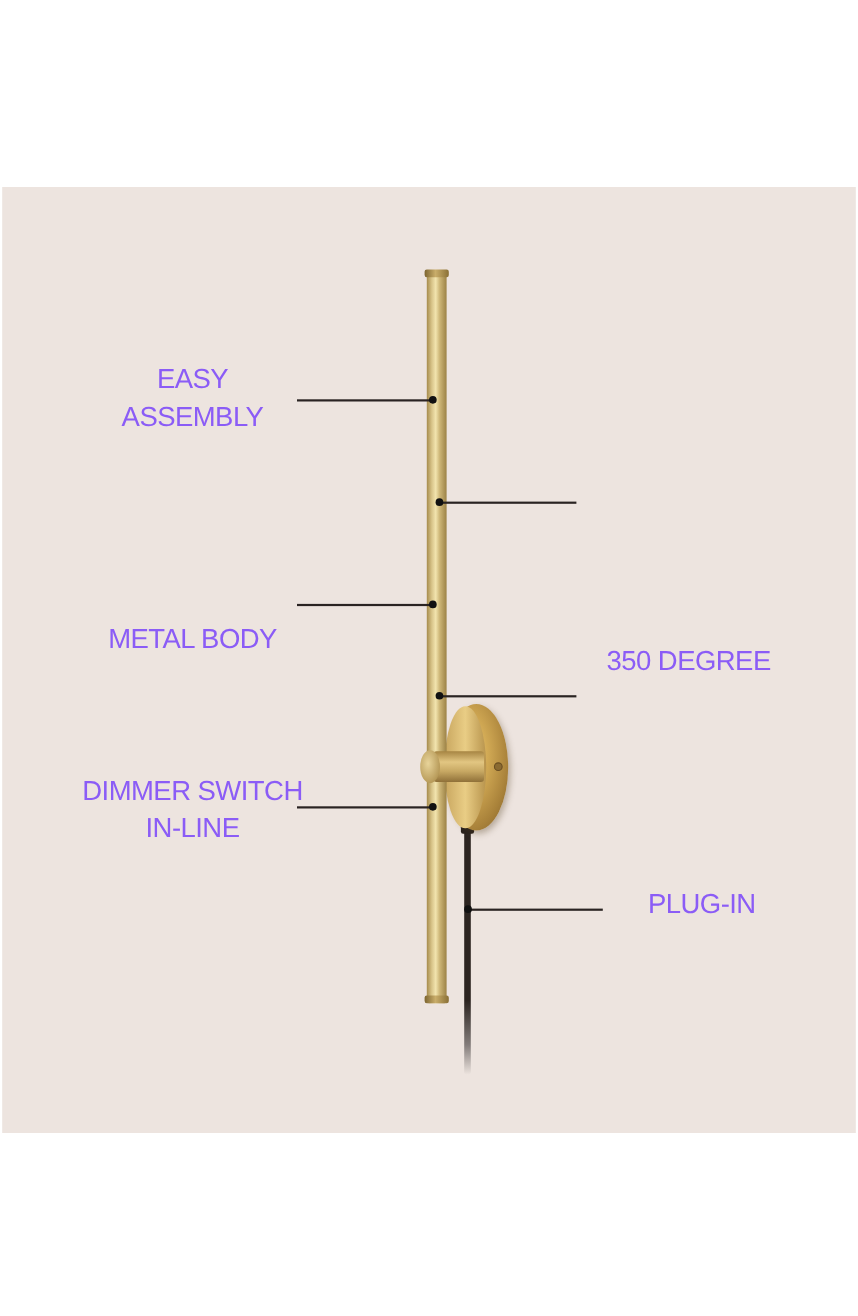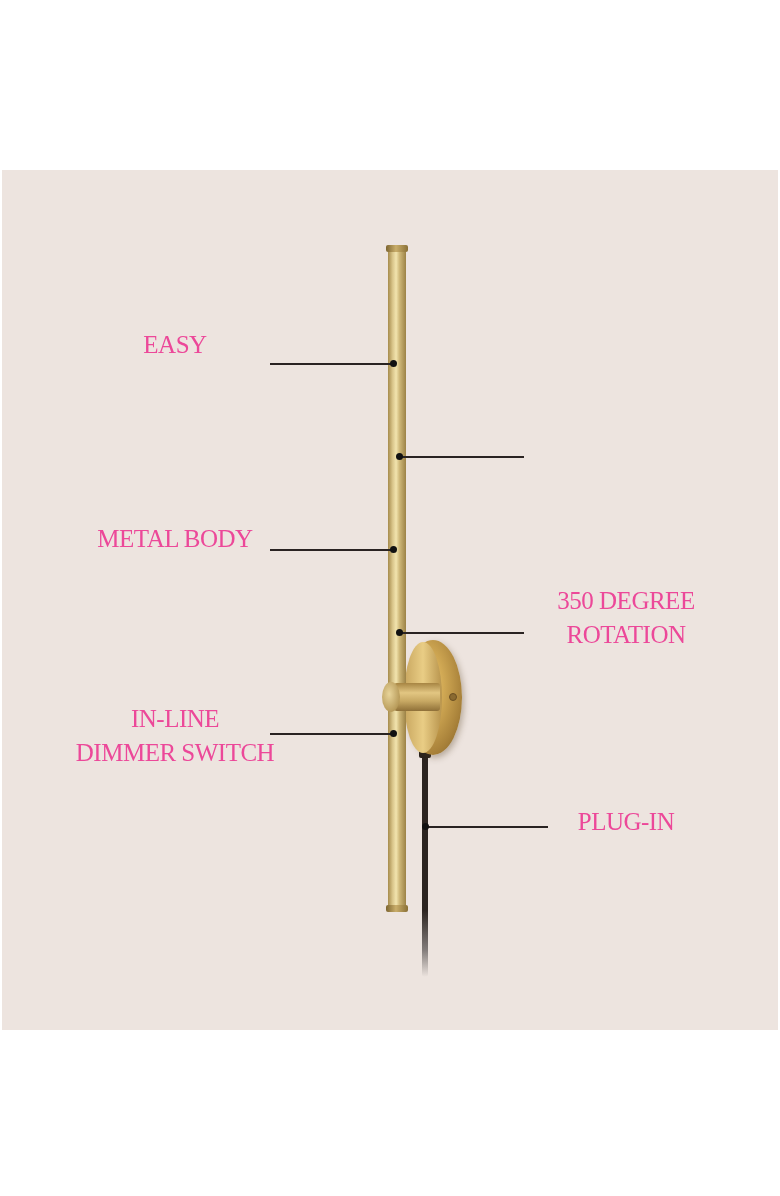--- a/index.html
+++ b/index.html
@@ -5,22 +5,22 @@
     html, body { margin: 0; padding: 0; }
     body {
       width: 780px; height: 1196px; background: #ffffff; position: relative; overflow: hidden;
       font-family: "Liberation Sans", "DejaVu Sans", sans-serif;
     }
     .panel {
       position: absolute; left: 2px; top: 170px; width: 776px; height: 860px;
       background: #ede4df;
     }
     .label {
-      position: absolute; color: #ec4899; font-size: 25px; line-height: 34px;
-      text-align: center; letter-spacing: -0.5px; white-space: nowrap; font-family: Liberation Serif, serif;
+      position: absolute; color: #8b5cf6; font-size: 25px; line-height: 34px;
+      text-align: center; letter-spacing: -0.5px; white-space: nowrap;
     }
     .label span { display: block; }
     .leader {
       position: absolute; height: 1.5px; background: #2a2322;
     }
     .dot {
       position: absolute; width: 7px; height: 7px; border-radius: 50%; background: #111;
     }
     
     .rod {
@@ -81,46 +81,46 @@
   <div class="screw"></div>
   <div class="rod"></div>
   <div class="rod-cap-top"></div>
   <div class="rod-cap-bottom"></div>
   <div class="arm"></div>
   <div class="arm-end"></div>
 </div>
 
 <div class="label" style="left:100px; top:328px; width:150px;">
   <span>EASY</span>
+  <span>ASSEMBLY</span>
 </div>
 <div class="leader" style="left:270px; top:363px; width:124px;"></div>
 <div class="dot" style="left:390px; top:360px;"></div>
 
 <div class="label" style="left:535px; top:430px; width:182px;">
 </div>
 <div class="leader" style="left:400px; top:456px; width:124px;"></div>
 <div class="dot" style="left:396px; top:453px;"></div>
 
-<div class="label" style="left:86px; top:522px; width:178px;">
+<div class="label" style="left:86px; top:564px; width:178px;">
   <span>METAL BODY</span>
 </div>
 <div class="leader" style="left:270px; top:549px; width:124px;"></div>
 <div class="dot" style="left:390px; top:546px;"></div>
 
 <div class="label" style="left:535px; top:584px; width:182px;">
   <span>350 DEGREE</span>
-  <span>ROTATION</span>
 </div>
 <div class="leader" style="left:400px; top:632px; width:124px;"></div>
 <div class="dot" style="left:396px; top:629px;"></div>
 
 <div class="label" style="left:60px; top:702px; width:230px;">
+  <span>DIMMER SWITCH</span>
   <span>IN-LINE</span>
-  <span>DIMMER SWITCH</span>
 </div>
 <div class="leader" style="left:270px; top:733px; width:124px;"></div>
 <div class="dot" style="left:390px; top:730px;"></div>
 
-<div class="label" style="left:530px; top:805px; width:192px;">
+<div class="label" style="left:542px; top:805px; width:192px;">
   <span>PLUG-IN</span>
 </div>
 <div class="leader" style="left:426px; top:826px; width:122px;"></div>
 <div class="dot" style="left:422px; top:823px;"></div>
 
 </body></html>

